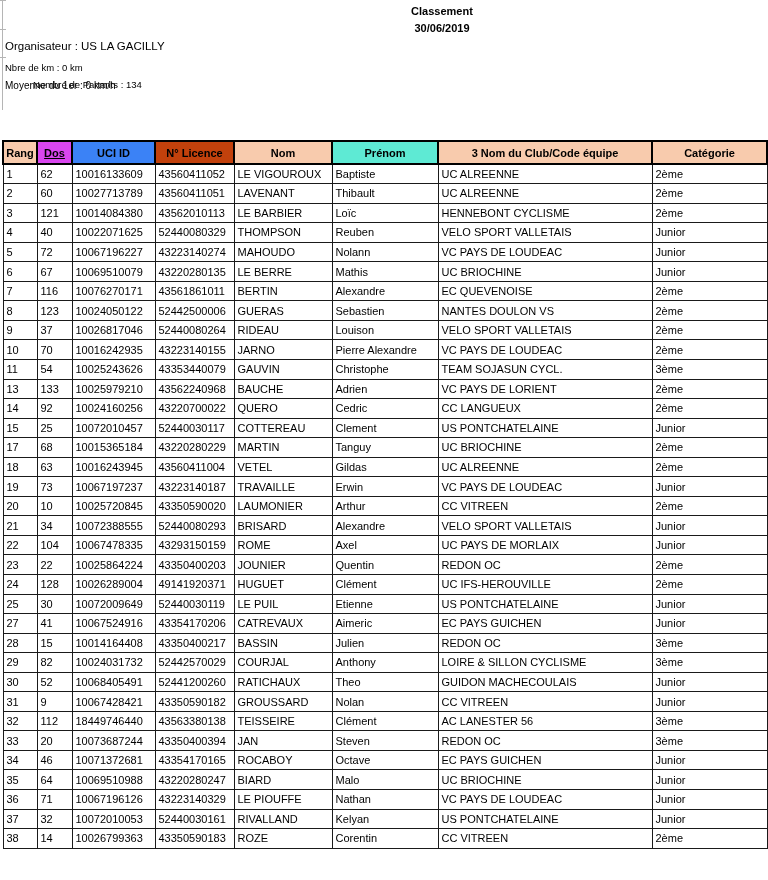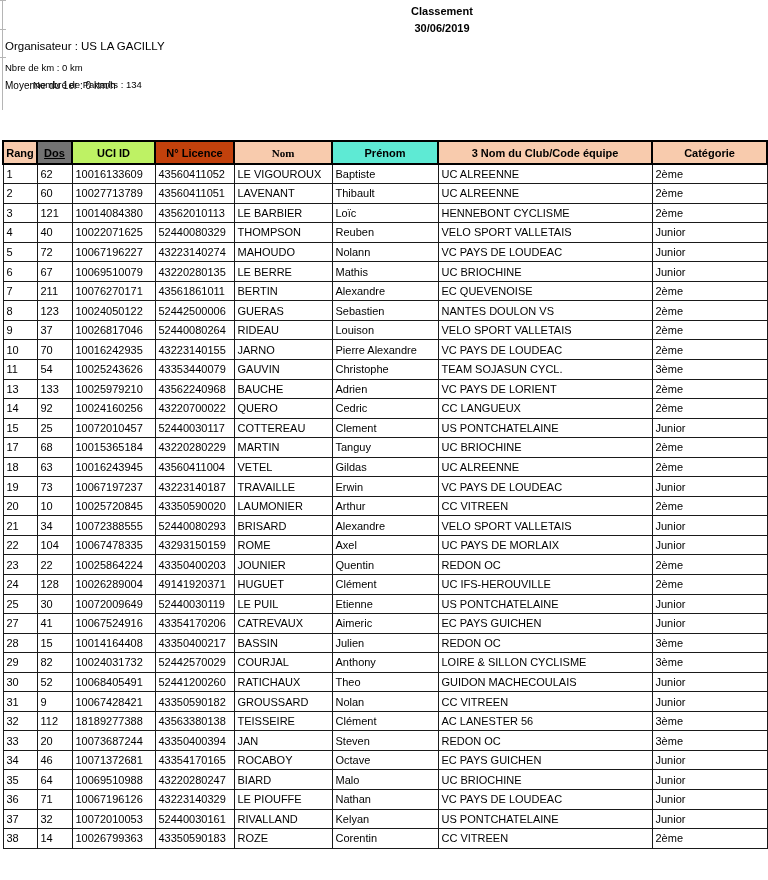--- a/index.html
+++ b/index.html
@@ -102,24 +102,24 @@
     <col style="width:83px">
     <col style="width:79px">
     <col style="width:98px">
     <col style="width:106px">
     <col style="width:214px">
     <col style="width:115px">
   </colgroup>
   <thead>
       <tr>
         <th style="background: rgb(248, 203, 173);">Rang</th>
-        <th style="background: #737373; text-decoration: underline;">Dos</th>
-        <th style="background: #bef264;">UCI ID</th>
+        <th style="background: #d946ef; text-decoration: underline;">Dos</th>
+        <th style="background: #3b82f6;">UCI ID</th>
         <th style="background: #c2410c;">N° Licence</th>
-        <th style="background: rgb(248, 203, 173); font-family: Liberation Serif, serif;">Nom</th>
+        <th style="background: rgb(248, 203, 173);">Nom</th>
         <th style="background: #5eead4;">Prénom</th>
         <th style="background: rgb(248, 203, 173);">3 Nom du Club/Code équipe</th>
         <th style="background: rgb(248, 203, 173);">Catégorie</th>
       </tr>
     </thead>
   <tbody>
       <tr>
         <td>1</td>
         <td>62</td>
         <td>10016133609</td>
@@ -174,21 +174,21 @@
         <td>67</td>
         <td>10069510079</td>
         <td>43220280135</td>
         <td>LE BERRE</td>
         <td>Mathis</td>
         <td>UC BRIOCHINE</td>
         <td>Junior</td>
       </tr>
       <tr>
         <td>7</td>
-        <td>211</td>
+        <td>116</td>
         <td>10076270171</td>
         <td>43561861011</td>
         <td>BERTIN</td>
         <td>Alexandre</td>
         <td>EC QUEVENOISE</td>
         <td>2ème</td>
       </tr>
       <tr>
         <td>8</td>
         <td>123</td>
@@ -395,21 +395,21 @@
         <td>10067428421</td>
         <td>43350590182</td>
         <td>GROUSSARD</td>
         <td>Nolan</td>
         <td>CC VITREEN</td>
         <td>Junior</td>
       </tr>
       <tr>
         <td>32</td>
         <td>112</td>
-        <td>18189277388</td>
+        <td>18449746440</td>
         <td>43563380138</td>
         <td>TEISSEIRE</td>
         <td>Clément</td>
         <td>AC LANESTER 56</td>
         <td>3ème</td>
       </tr>
       <tr>
         <td>33</td>
         <td>20</td>
         <td>10073687244</td>

